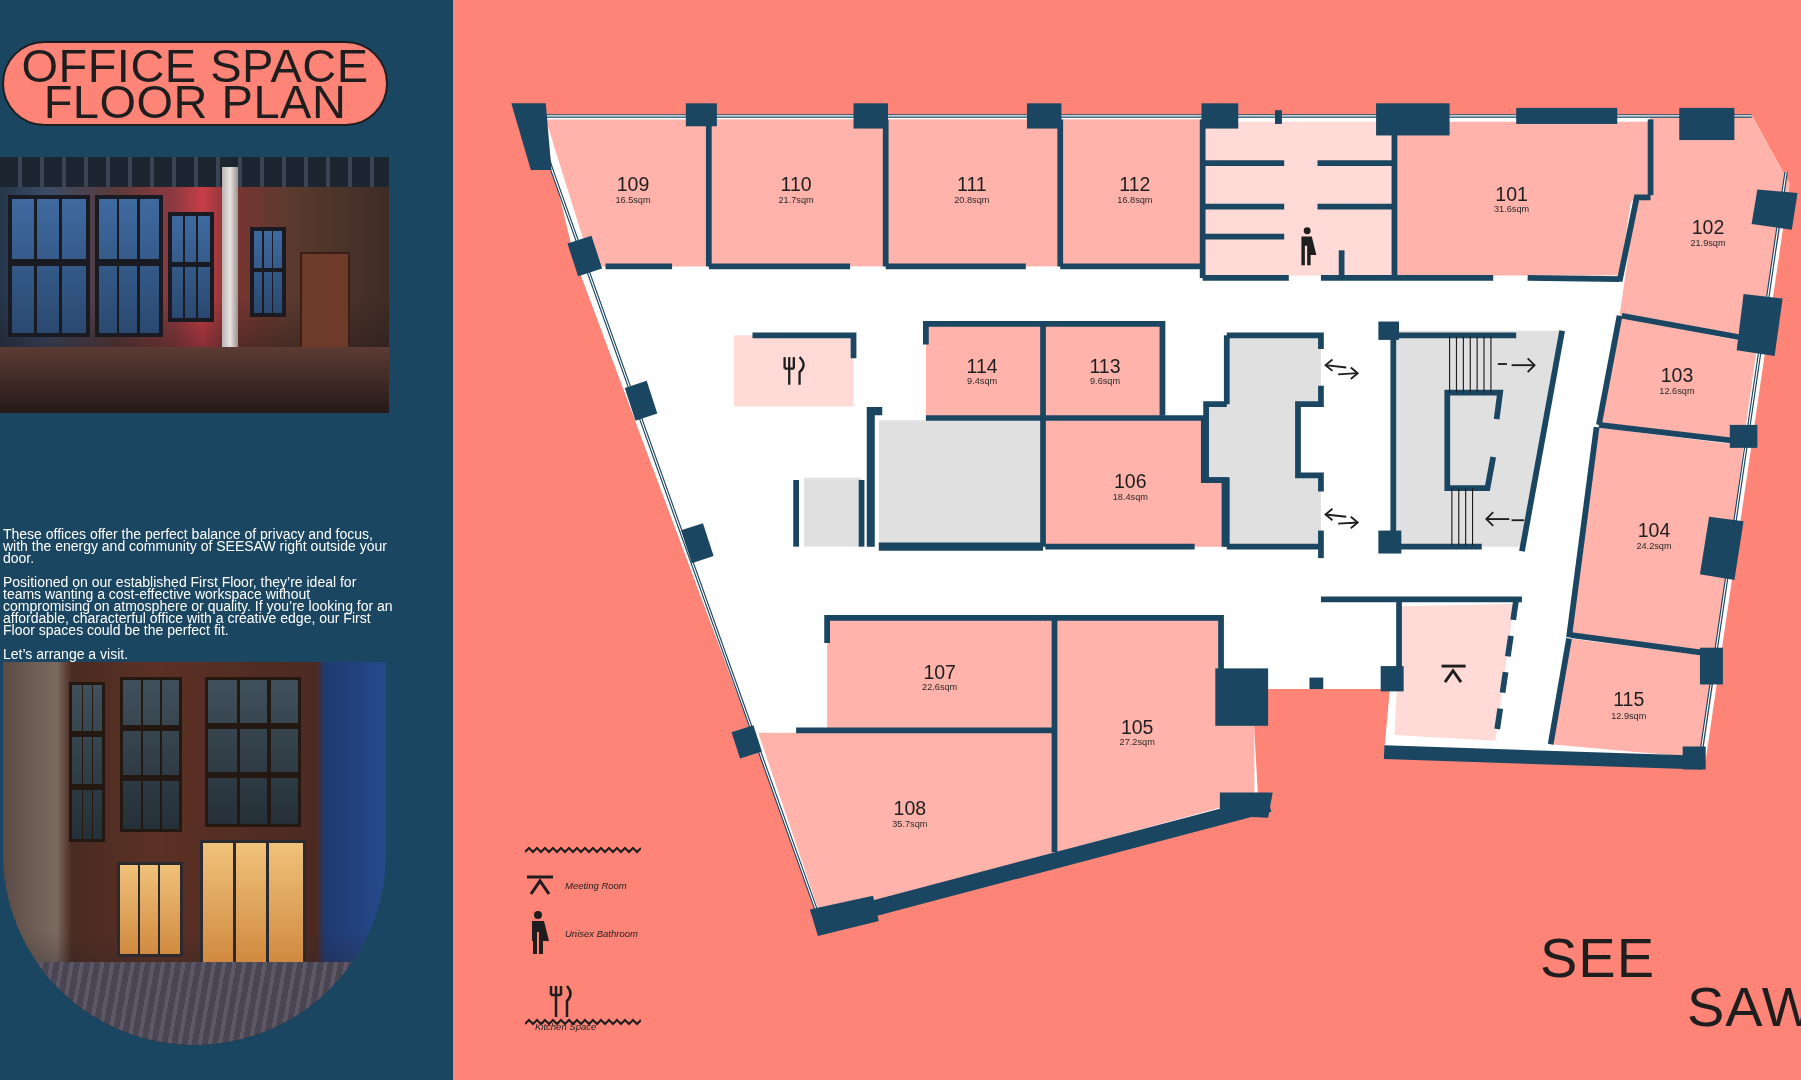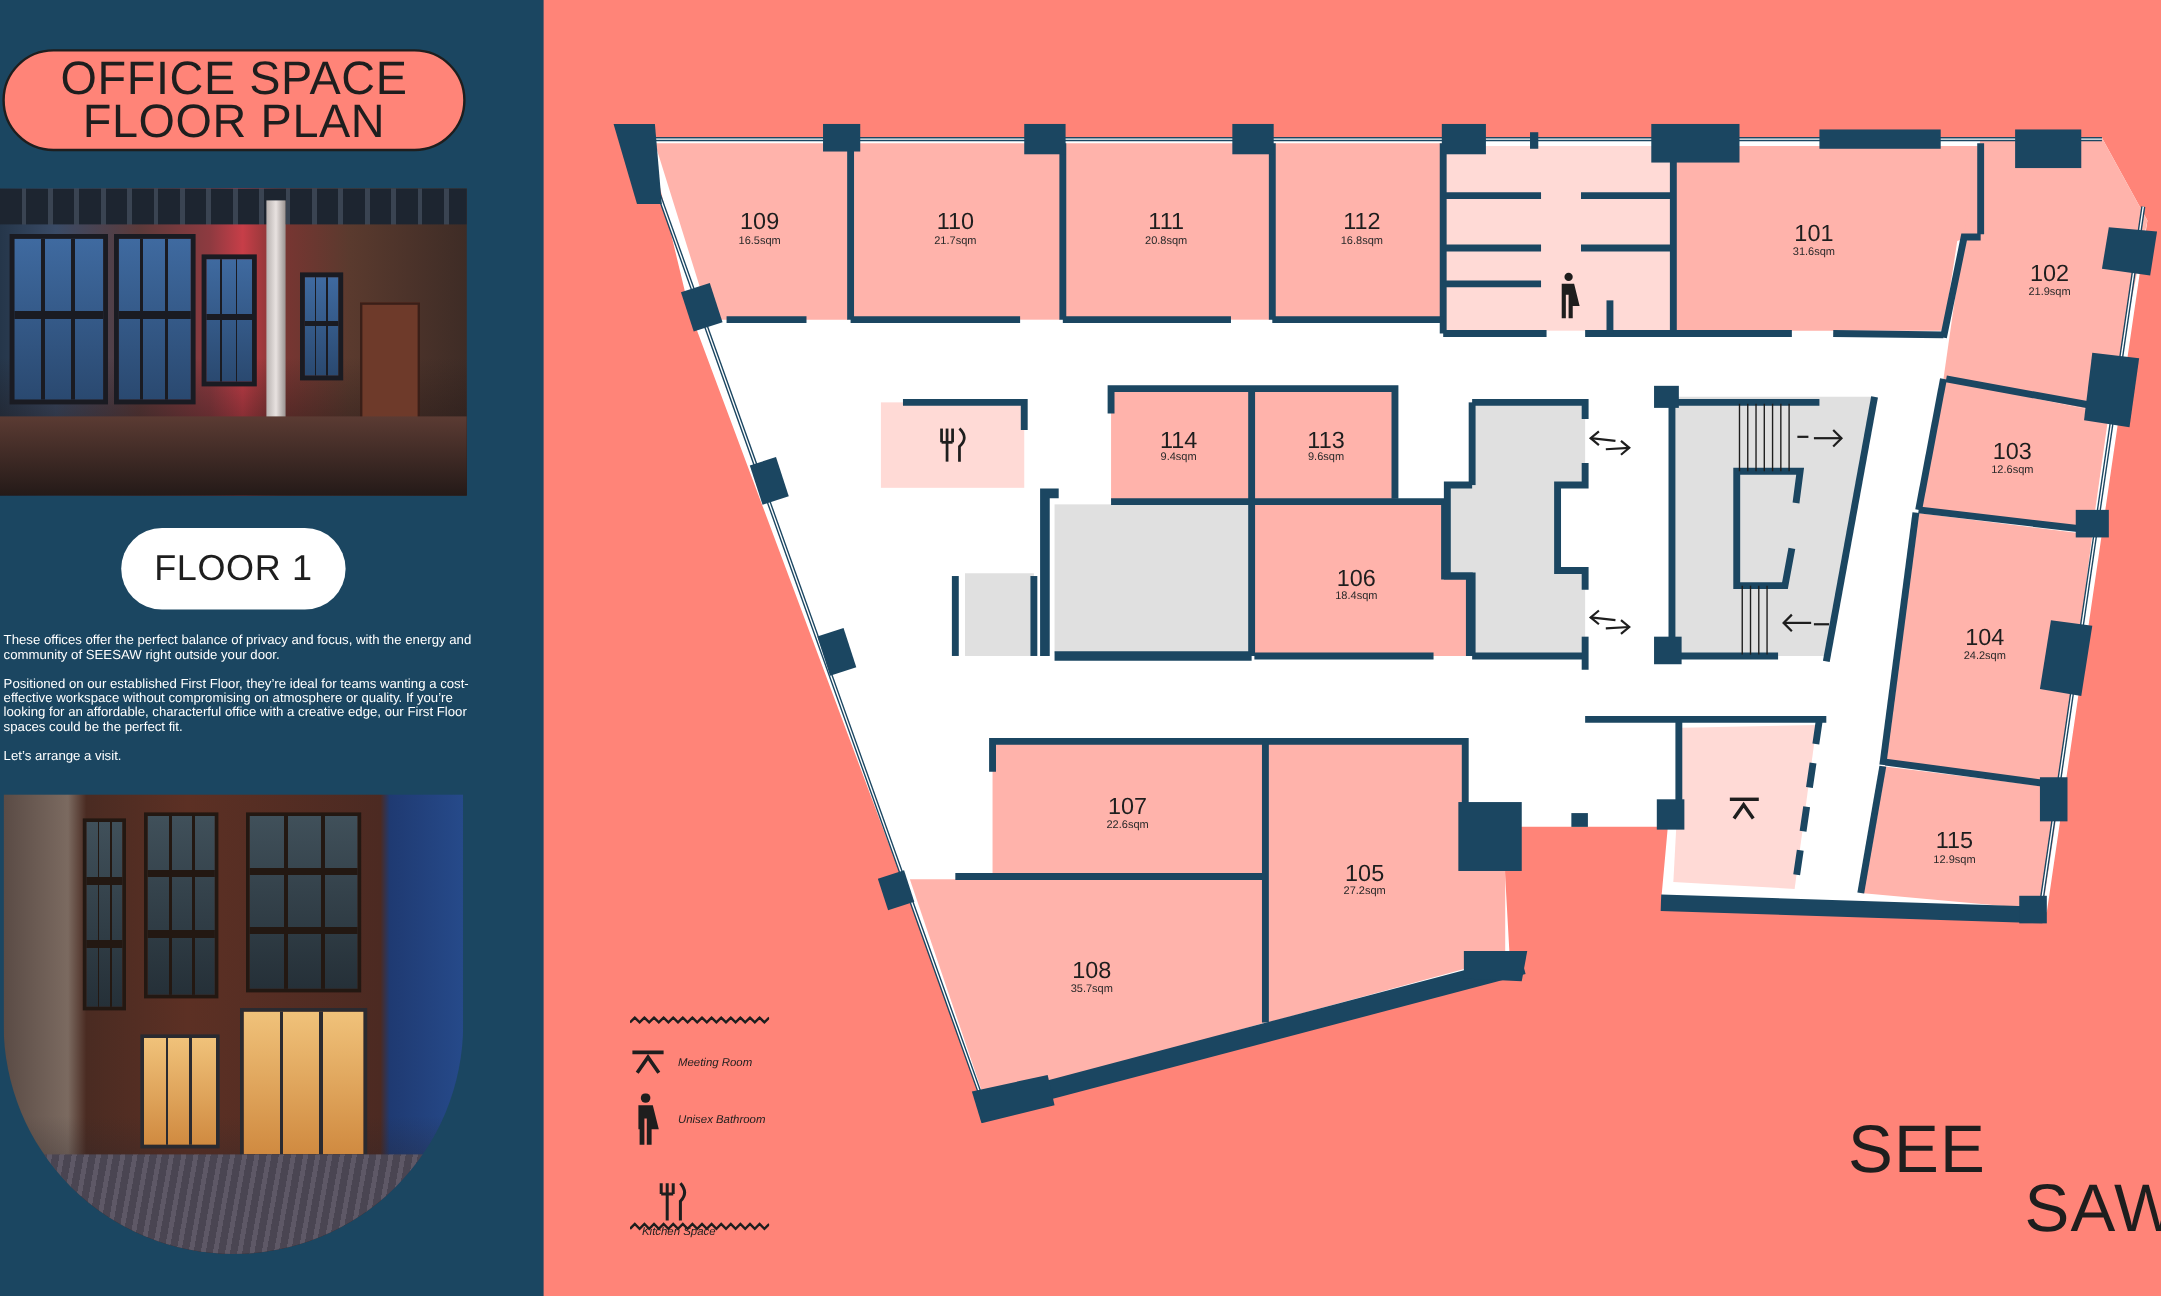--- a/index.html
+++ b/index.html
@@ -8,21 +8,21 @@
     background: #ff8478; font-family: "Liberation Sans", sans-serif; color: #1e1e1e;
   }
   .sidebar {
     position: absolute; left: 0; top: 0; width: 453px; height: 1080px;
     background: #1b4661;
   }
   .title-pill {
     position: absolute; left: 2px; top: 41px; width: 386px; height: 85px;
     background: #ff8478; border: 2px solid #1e1e1e; border-radius: 44px; box-sizing: border-box;
     display: flex; flex-direction: column; align-items: center; justify-content: center;
-    font-family: "Liberation Sans", sans-serif; font-size: 39px; line-height: 36px; color: #1e1e1e;
+    font-family: "Liberation Sans", sans-serif; font-size: 47px; line-height: 36px; color: #1e1e1e;
     letter-spacing: 0.5px; text-align: center;
   }
   .photo {
     position: absolute; overflow: hidden;
   }
   .photo-interior {
     left: 0; top: 157px; width: 389px; height: 256px;
     background:
       linear-gradient(180deg, rgba(0,0,0,0) 55%, rgba(30,20,20,0.85) 100%),
       linear-gradient(90deg, #25364a 0%, #3a4b66 12%, #5c3a3a 30%, #8e3a40 45%, #c73e48 52%, #7a3532 60%, #5a3a2e 75%, #3e2c26 100%);
@@ -51,21 +51,21 @@
     background: #6e3a2a; border: 2px solid #3a1f18;
   }
   .floor-pill {
     position: absolute; left: 101px; top: 440px; width: 187px; height: 68px;
     background: #ffffff; border-radius: 34px;
     display: flex; align-items: center; justify-content: center;
     font-size: 30px; color: #1e1e1e; letter-spacing: 0.5px;
   }
   .body-text {
     position: absolute; left: 3px; top: 528px; width: 390px;
-    color: #ffffff; font-size: 11px; line-height: 12px;
+    color: #ffffff; font-size: 14px; line-height: 12px;
   }
   .body-text p { margin: 0 0 12px 0; }
   .photo-building {
     left: 3px; top: 662px; width: 383px; height: 383px;
     border-radius: 0 0 192px 192px;
     background:
       linear-gradient(180deg, rgba(0,0,0,0) 70%, rgba(40,35,40,0.9) 100%),
       linear-gradient(90deg, #5a4b45 0%, #7b6a60 14%, #4a2b22 18%, #5c3024 40%, #4c2a22 82%, #1f3a72 84%, #264a8a 100%);
   }
   .photo-building .winb {
@@ -117,21 +117,20 @@
     <div class="ceiling"></div>
     <div class="win" style="left:8px;top:38px;width:82px;height:142px;"></div>
     <div class="win" style="left:95px;top:38px;width:68px;height:142px;"></div>
     <div class="win" style="left:168px;top:55px;width:46px;height:110px;"></div>
     <div class="win" style="left:250px;top:70px;width:36px;height:90px;"></div>
     <div class="pillar"></div>
     <div class="door"></div>
     <div class="floor"></div>
   </div>
 
-  <div class="floor-pill">FLOOR 1</div>
 
   <div class="body-text">
     <p>These offices offer the perfect balance of privacy and focus, with the energy and community of SEESAW right outside your door.</p>
     <p>Positioned on our established First Floor, they’re ideal for teams wanting a cost-effective workspace without compromising on atmosphere or quality. If you’re looking for an affordable, characterful office with a creative edge, our First Floor spaces could be the perfect fit.</p>
     <p>Let’s arrange a visit.</p>
   </div>
 
   <div class="photo photo-building">
     <div class="winb" style="left:66px;top:20px;width:36px;height:160px;"></div>
     <div class="winb" style="left:117px;top:15px;width:62px;height:155px;"></div>

